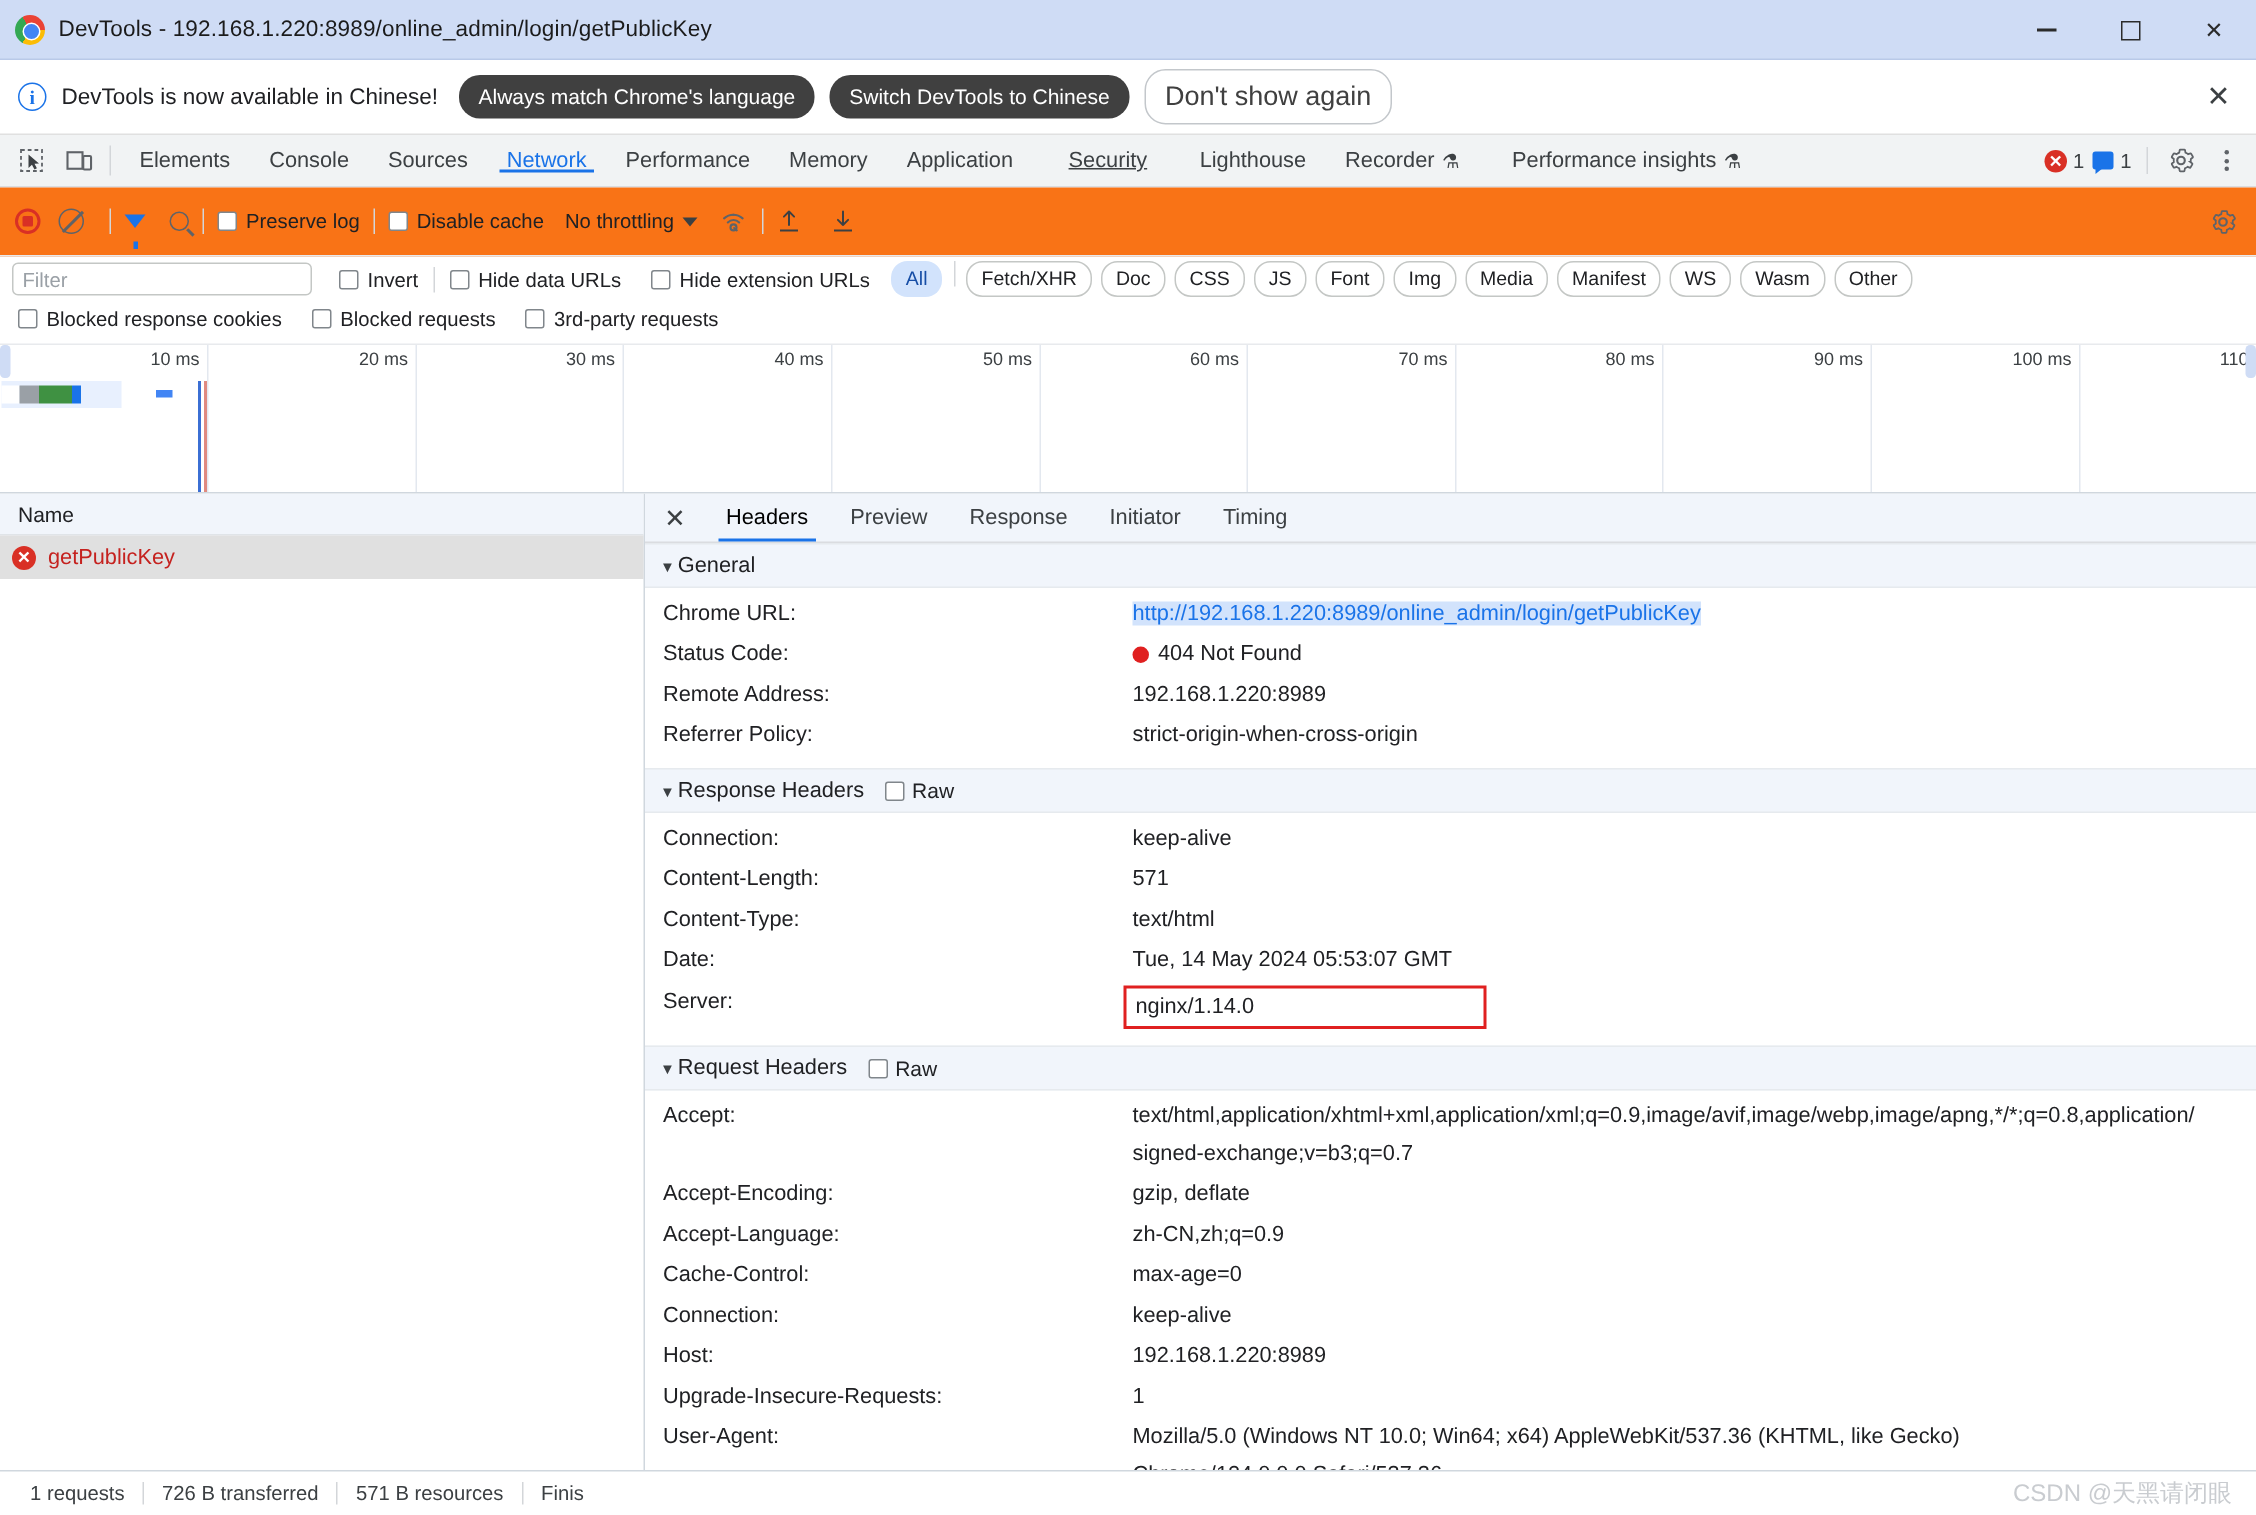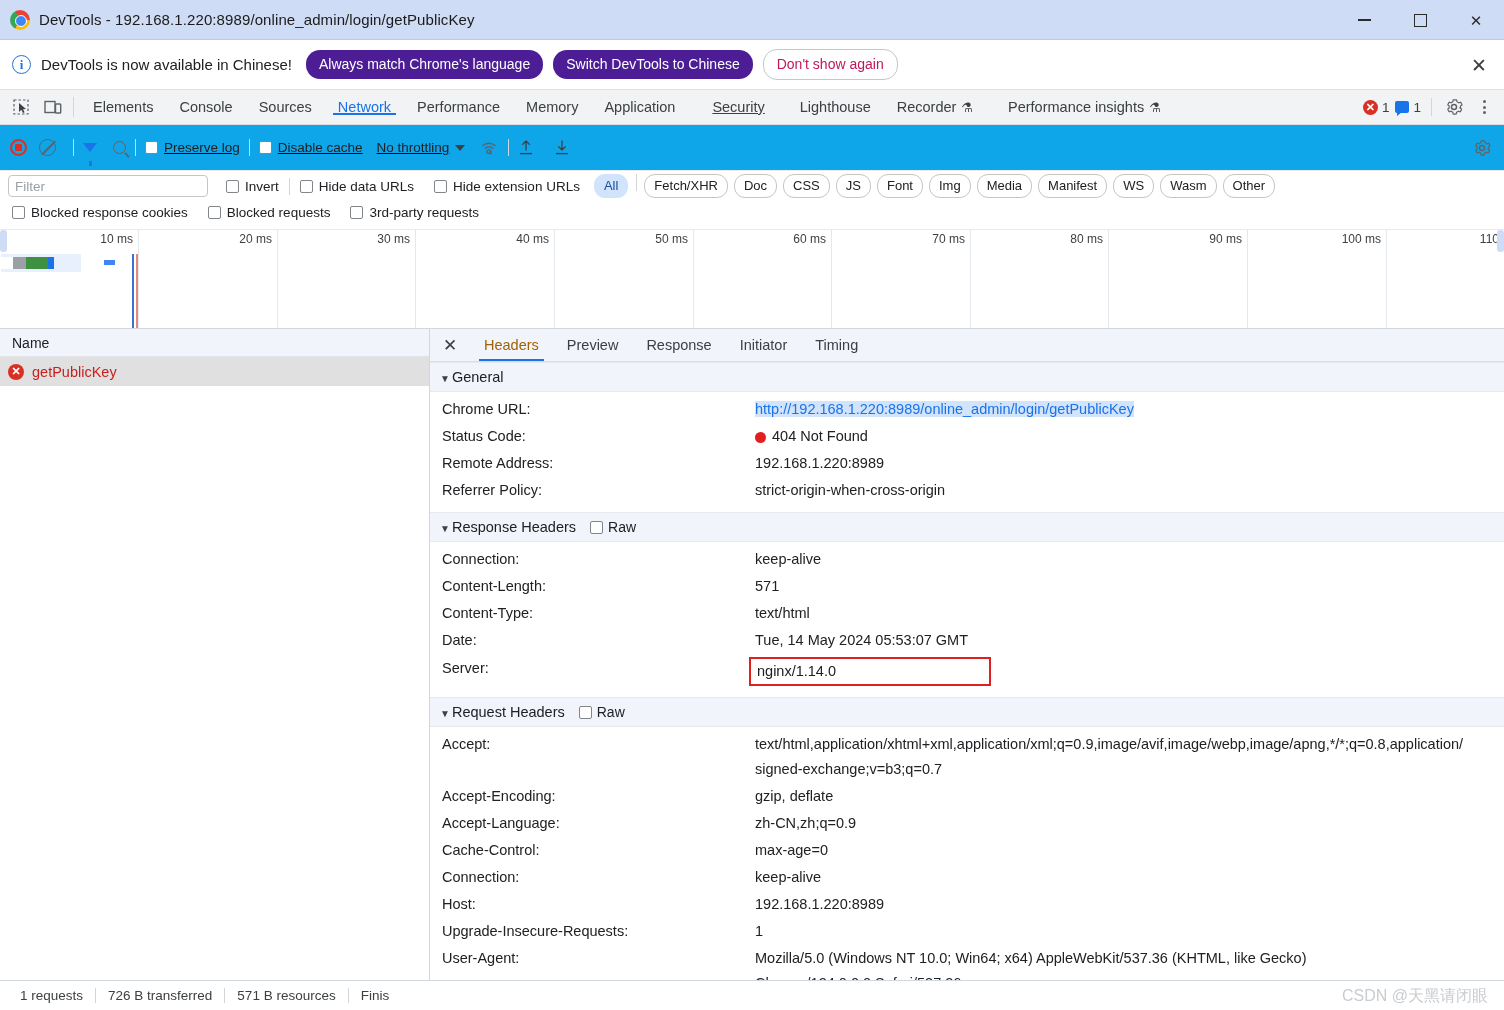--- a/index.html
+++ b/index.html
@@ -61,27 +61,27 @@
   }
   .info-icon {
     width: 19px; height: 19px; border-radius: 50%;
     border: 1.6px solid #1a73e8; color: #1a73e8;
     display:flex; align-items:center; justify-content:center;
     font-size: 13px; font-weight: bold; font-family: "Liberation Serif", serif;
     flex: 0 0 auto;
   }
   .infobar-text { font-size: 15px; color: #202124; margin-right: 4px; white-space: nowrap; }
   .btn-primary {
-    background: #4c1d95; color: #fff; border: none; border-radius: 14px;
+    background: #404040; color: #fff; border: none; border-radius: 14px;
     padding: 6px 13px; font-size: 14px; font-family: "Liberation Sans", sans-serif;
     cursor: pointer; white-space: nowrap; line-height: 1.25;
   }
   .btn-ghost {
-    background: transparent; color: #be185d; border: 1px solid #c3c7cb; border-radius: 14px;
-    padding: 6px 13px; font-size: 14px; font-family: "Liberation Sans", sans-serif;
+    background: transparent; color: #404040; border: 1px solid #c3c7cb; border-radius: 14px;
+    padding: 6px 13px; font-size: 18px; font-family: "Liberation Sans", sans-serif;
     cursor: pointer; white-space: nowrap; line-height: 1.25;
   }
   .infobar-close {
     position: absolute; right: 14px; top: 50%; transform: translateY(-50%);
     font-size: 19px; color: #3c4043; cursor: pointer; line-height: 1;
     width: 22px; text-align: center;
   }
 
   
   .tabbar {
@@ -117,23 +117,22 @@
   }
   .msg-sq::after{content:"";position:absolute;left:2px;bottom:-3px;border-top:4px solid #1a73e8;border-right:5px solid transparent;}
   .vbar { width:1px; height:18px; background:#d3d6d9; margin: 0 4px; }
   .icon-btn { width:24px;height:24px;display:flex;align-items:center;justify-content:center;cursor:pointer;color:#5f6368;}
   .kebab { display:flex;flex-direction:column;gap:2.5px;align-items:center;}
   .kebab i { width:3px;height:3px;border-radius:50%;background:#5f6368;display:block;}
 
   
   .nettoolbar {
     height: 46px; min-height:31px; display:flex; align-items:center;
-    background:#0ea5e9; border-bottom:1px solid #e8eaed; padding-left:10px; gap:0px;
+    background:#f97316; border-bottom:1px solid #e8eaed; padding-left:10px; gap:0px;
     position: relative;
-    text-decoration: underline;
   }
   .nt-item { display:flex; align-items:center; cursor:pointer; }
   .record-circle {
     width:17px;height:17px;border-radius:50%;border:2px solid #d93025;
     display:flex;align-items:center;justify-content:center; margin-right:12px;
   }
   .record-circle i { width:7px;height:7px;background:#d93025;border-radius:1px;display:block;}
   .clear-circle {
     width:17px;height:17px;border-radius:50%;border:1.7px solid #5f6368;position:relative;margin-right:8px;
   }
@@ -213,21 +212,21 @@
   
   .details { flex:1; display:flex; flex-direction:column; min-width:0; background:#fff; }
   .dt-tabs {
     height:33px; min-height:33px; display:flex; align-items:stretch;
     background:#f1f5fb; border-bottom:1px solid #dadce0;
   }
   .dt-close { width:40px; display:flex; align-items:center; justify-content:center; cursor:pointer; font-size:17px; color:#3c4043;}
   .dt-tab {
     padding:0 14px; display:flex;align-items:center; font-size:14.5px; color:#3c4043; cursor:pointer; position:relative;
   }
-  .dt-tab.active { color:#a16207; }
+  .dt-tab.active { color:#000000; }
   .dt-tab.active::after{content:"";position:absolute;left:9px;right:9px;bottom:0;height:2.5px;background:#1a73e8;}
   .dt-body { flex:1; overflow:hidden; position:relative; }
   .sect-header {
     display:flex; align-items:center; gap:14px; padding:6px 0 6px 10px;
     background:#f1f5fb; border-bottom:1px solid #e6eaee; border-top:1px solid #e6eaee;
     font-size:14.5px; color:#202124;
   }
   .tri { font-size:10px; color:#3c4043; margin-right:2px; }
   .raw-cb { display:flex;align-items:center;gap:5px;font-size:14px;color:#202124;cursor:pointer;}
   .kv { display:flex; padding:1px 0 1px 12px; font-size:14.5px; line-height:25px; }

